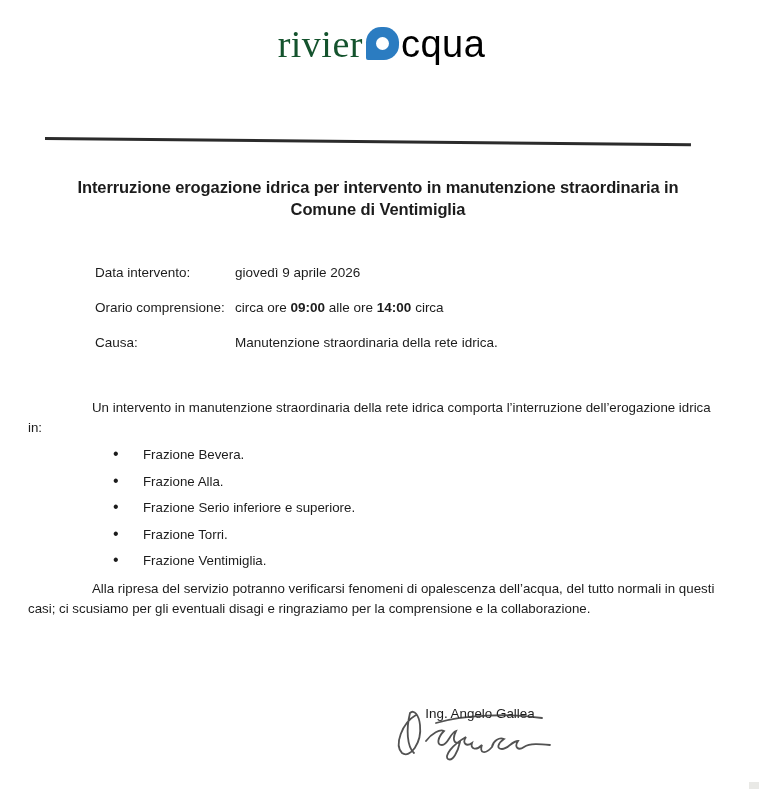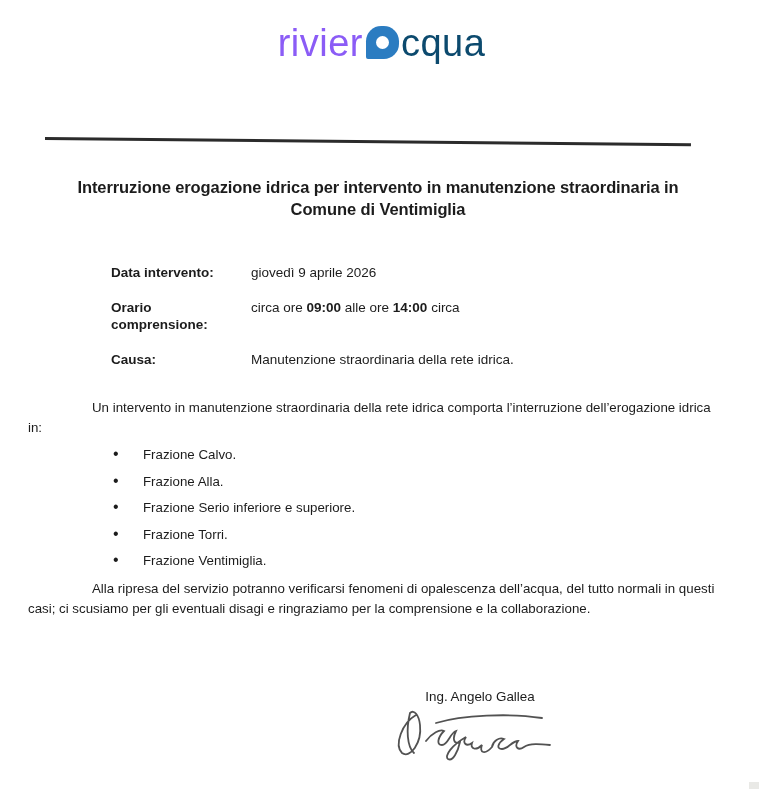--- a/index.html
+++ b/index.html
@@ -54,21 +54,21 @@
     text-align:center;
     font-size:16.5px;
     font-weight:bold;
     line-height:1.35;
     letter-spacing:-0.1px;
   }
 
   
   .info{position:absolute;top:264px;left:95px;right:60px;font-size:13.5px;}
   .info-row{display:flex;margin-bottom:18px;line-height:17px;}
-  .info-label{font-weight:bold;width:140px;flex:0 0 140px;margin-left:16px;}
+  .info-label{font-weight:normal;width:140px;flex:0 0 140px;}
   .info-value{font-weight:normal;}
   .time-bold{font-weight:bold;}
 
   
   .para{
     position:absolute;
     left:28px;right:42px;
     margin:0;
     font-size:13.3px;
     line-height:1.5;
@@ -99,21 +99,21 @@
   }
 
   
   .signature{
     position:absolute;
     top:684px;left:268px;width:400px;
     text-align:center;
     font-size:13.4px;
     line-height:1.45;
   }
-  .signer-name{position:relative;left:12px;margin-top:3px;}
+  .signer-name{position:relative;left:12px;margin-top:20px;}
   .scribble{
     position:absolute;
     top:701px;left:392px;
     width:178px;height:62px;
   }
   .scribble path{
     fill:none;
     stroke:#3a3a3a;
     stroke-width:1.8;
     stroke-linecap:round;
@@ -127,21 +127,21 @@
     width:10px;height:7px;
     background:#e9e9e6;
   }
 </style>
 </head>
 <body>
 
 <div class="page">
 
   <header class="logo">
-    <span class="logo-text" style="color: #8b5cf6;">rivier</span><span class="droplet" style="background: rgb(43, 124, 193);"><span class="droplet-hole"></span></span><span class="logo-text" style="color: #0c4a6e;">cqua</span>
+    <span class="logo-text" style="color: #14532d; font-family: Liberation Serif, serif;">rivier</span><span class="droplet" style="background: rgb(43, 124, 193);"><span class="droplet-hole"></span></span><span class="logo-text" style="color: #000000;">cqua</span>
   </header>
 
   <div class="rule" style="background: rgb(43, 43, 43);"></div>
 
   <h1 class="title">Interruzione erogazione idrica per intervento in manutenzione straordinaria in Comune di Ventimiglia</h1>
 
   <section class="info">
     <div class="info-row">
       <span class="info-label">Data intervento:</span>
       <span class="info-value">giovedì 9 aprile 2026</span>
@@ -152,21 +152,21 @@
     </div>
     <div class="info-row">
       <span class="info-label">Causa:</span>
       <span class="info-value">Manutenzione straordinaria della rete idrica.</span>
     </div>
   </section>
 
   <p class="para para-intro">Un intervento in manutenzione straordinaria della rete idrica comporta l’interruzione dell’erogazione idrica in:</p>
 
   <ul class="frazioni">
-    <li>Frazione Calvo.</li>
+    <li>Frazione Bevera.</li>
     <li>Frazione Alla.</li>
     <li>Frazione Serio inferiore e superiore.</li>
     <li>Frazione Torri.</li>
     <li>Frazione Ventimiglia.</li>
   </ul>
 
   <p class="para para-closing">Alla ripresa del servizio potranno verificarsi fenomeni di opalescenza dell’acqua, del tutto normali in questi casi; ci scusiamo per gli eventuali disagi e ringraziamo per la comprensione e la collaborazione.</p>
 
   <footer class="signature">
     <div class="signer-name">Ing. Angelo Gallea</div>

